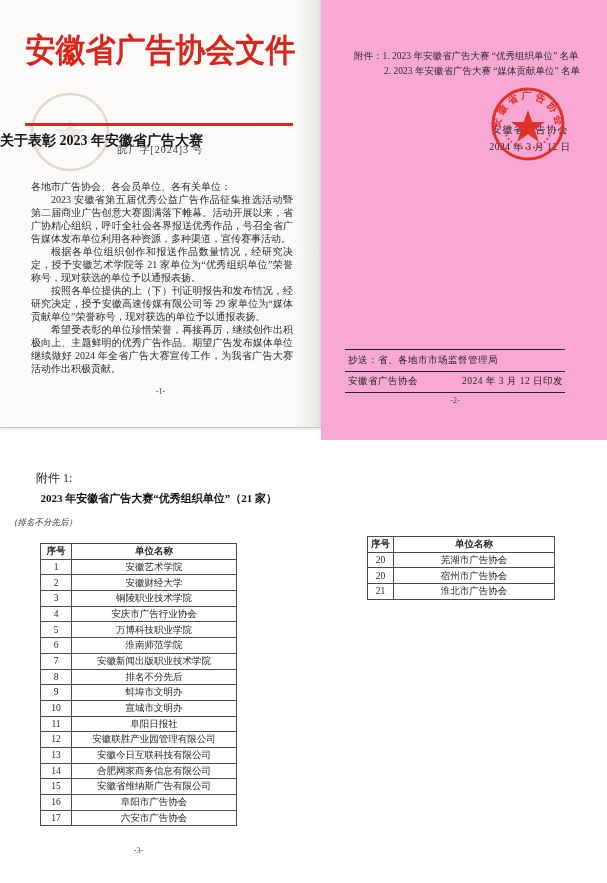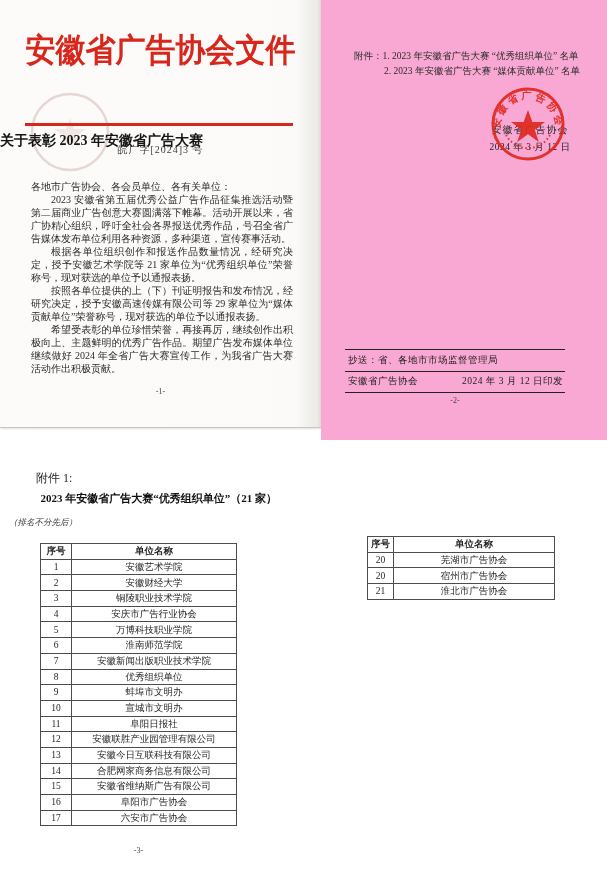--- a/index.html
+++ b/index.html
@@ -156,21 +156,21 @@
           <tr>
             <td>6</td>
             <td>淮南师范学院</td>
           </tr>
           <tr>
             <td>7</td>
             <td>安徽新闻出版职业技术学院</td>
           </tr>
           <tr>
             <td>8</td>
-            <td>优秀组织单位</td>
+            <td>排名不分先后</td>
           </tr>
           <tr>
             <td>9</td>
             <td>蚌埠市文明办</td>
           </tr>
           <tr>
             <td>10</td>
             <td>宣城市文明办</td>
           </tr>
           <tr>

